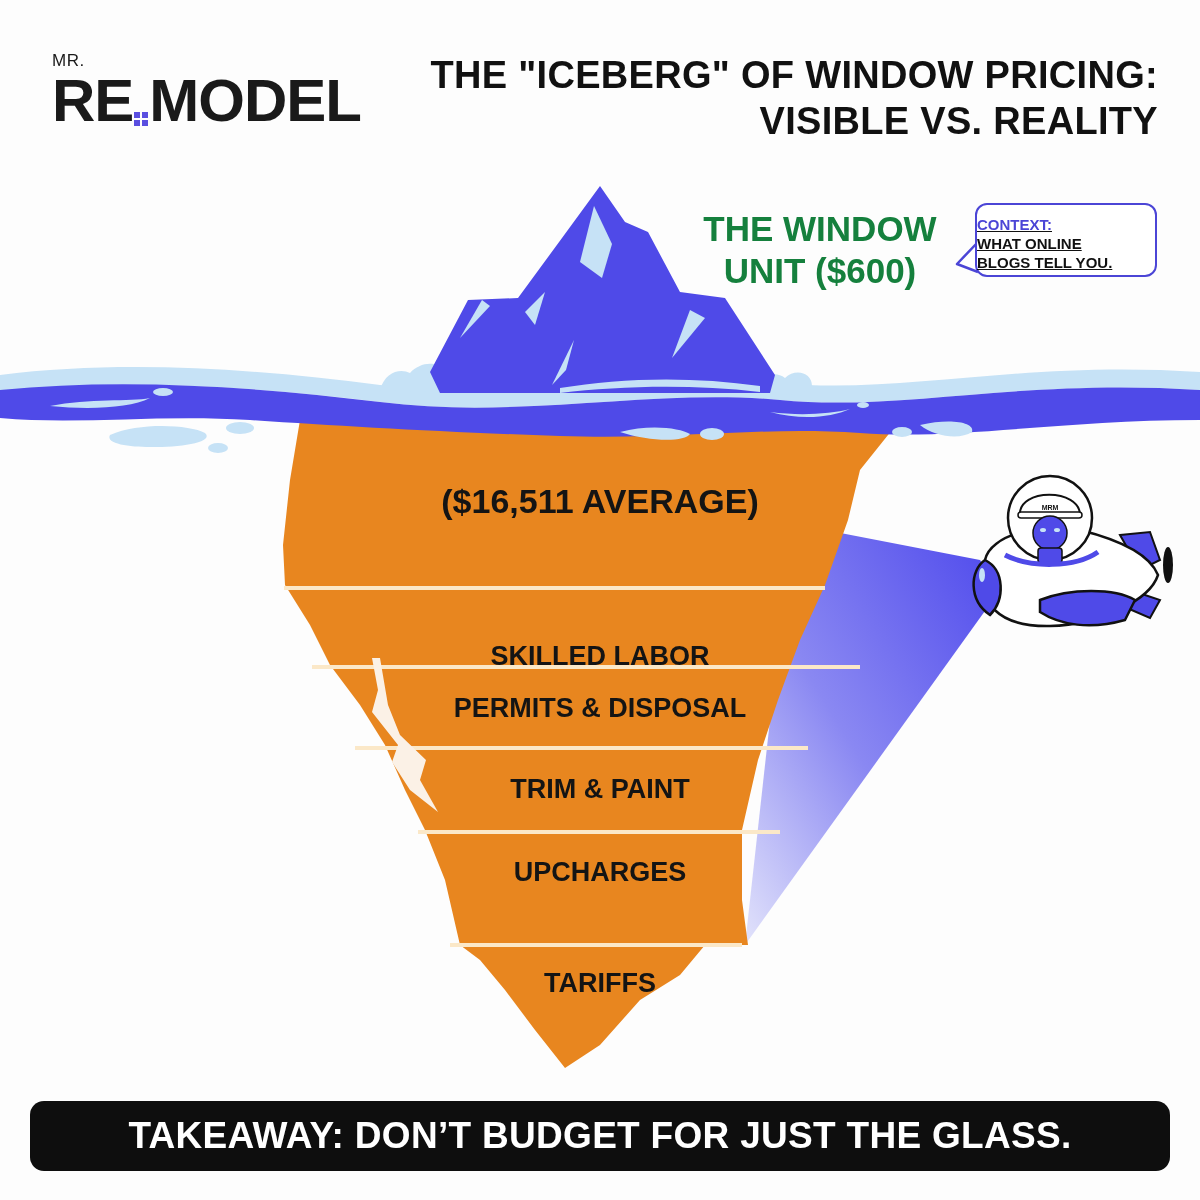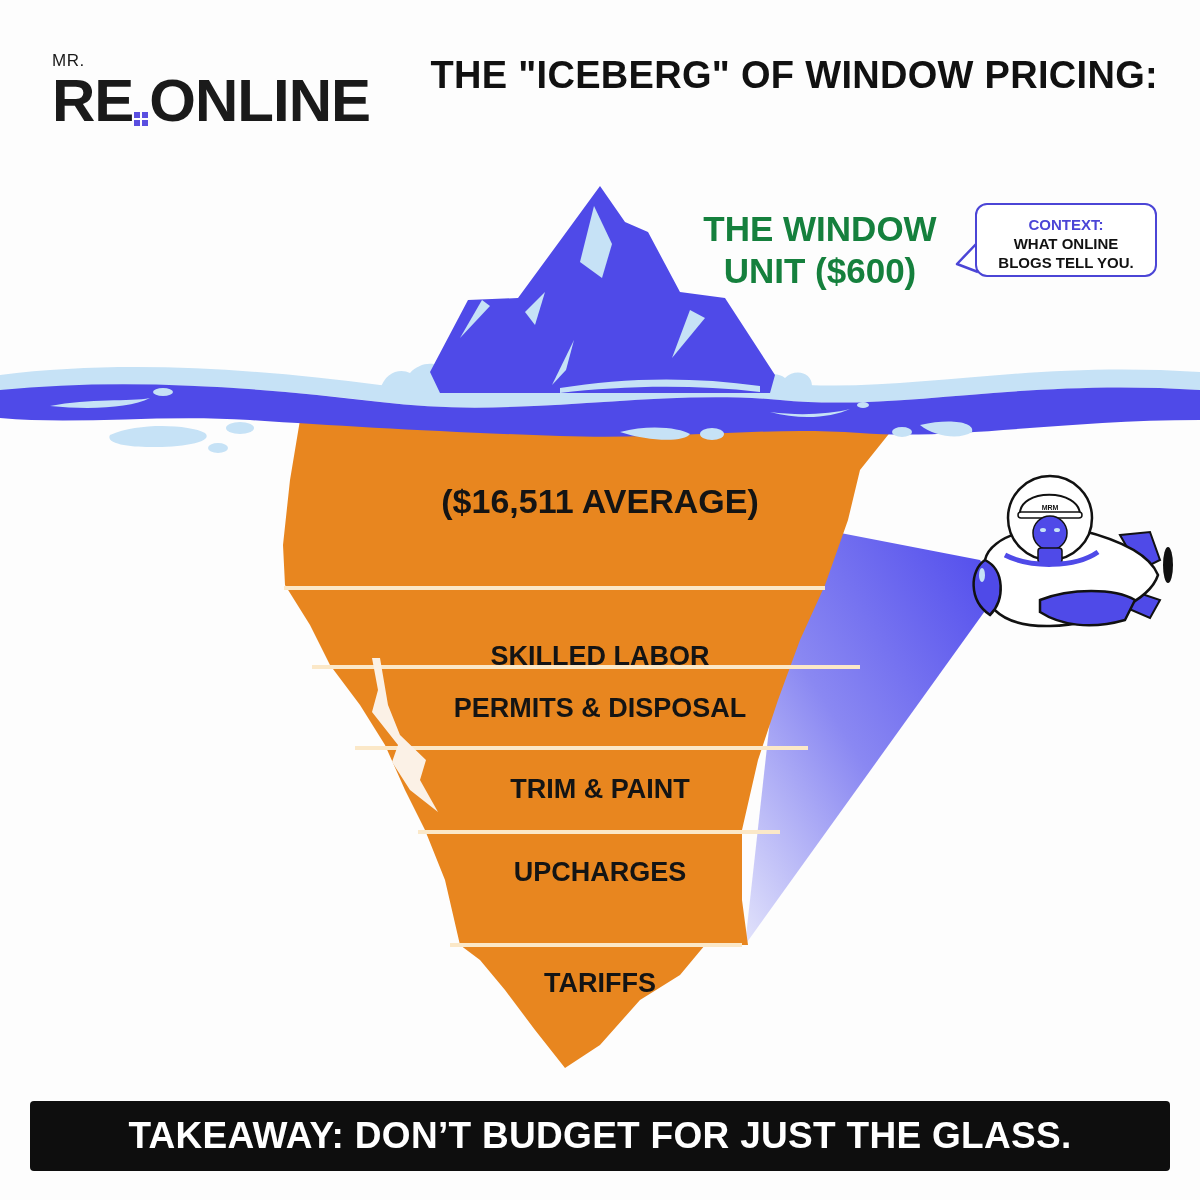--- a/index.html
+++ b/index.html
@@ -32,65 +32,66 @@
   
   .unit-label {
     left:685px; top:208px; text-align:center; width:270px;
     font-weight:900; font-size:35px; line-height:42px; color:#15803d;
   }
 
   
   .bubble {
     left:975px; top:203px; width:182px; height:74px;
     border:2.5px solid #4b45d6; border-radius:12px; background:#fff;
-    text-align:center; box-sizing:border-box; padding-top:10px;
-    font-weight:900; font-size:15px; line-height:19px;
+    box-sizing:border-box; padding-top:10px;
+    font-weight:900; font-size:15px; line-height:19px;text-decoration:underline;
   }
   .bubble .ctx { color:#4b45d6; }
   .bubble .txt { color:#111; }
   .bubble-tail { left:955px; top:240px; }
 
   
   .scene { left:0; top:0; width:1200px; height:1200px; }
 
   
   .layer {
     left:280px; width:640px; text-align:center;
     font-weight:900; color:#141414;
   }
   .layer.main { top:482px; font-size:34px; line-height:38px; }
   .layer.sub { font-size:27px; line-height:33px; }
 
   
   .takeaway {
     left:30px; top:1101px; width:1140px; height:70px;
-    background:#0e0e0e; border-radius:4px;
+    background:#0e0e0e; border-radius:14px;
     color:#fff; font-weight:900; font-size:37px; letter-spacing:0.3px;
     display:flex; align-items:center; justify-content:center;
   }
 </style>
 </head>
 <body>
 
 <div class="abs logo">
   <div class="logo-small">MR.</div>
   <div class="logo-big">
     <span>RE</span>
     <span class="logo-win">
         <span></span>
         <span></span>
         <span></span>
         <span></span>
       </span>
-    <span>ONLINE</span>
+    <span>MODEL</span>
   </div>
 </div>
 
 <div class="abs title">
   <div>THE "ICEBERG" OF WINDOW PRICING:</div>
+  <div>VISIBLE VS. REALITY</div>
 </div>
 
 <svg class="abs scene" viewBox="0 0 1200 1200" width="1200" height="1200">
   <defs>
     <linearGradient id="beam" x1="1" y1="0" x2="0" y2="1">
       <stop offset="0" stop-color="#4d48ec"></stop>
       <stop offset="0.55" stop-color="#8a88f2"></stop>
       <stop offset="1" stop-color="#e2e3fb"></stop>
     </linearGradient>
   </defs>

